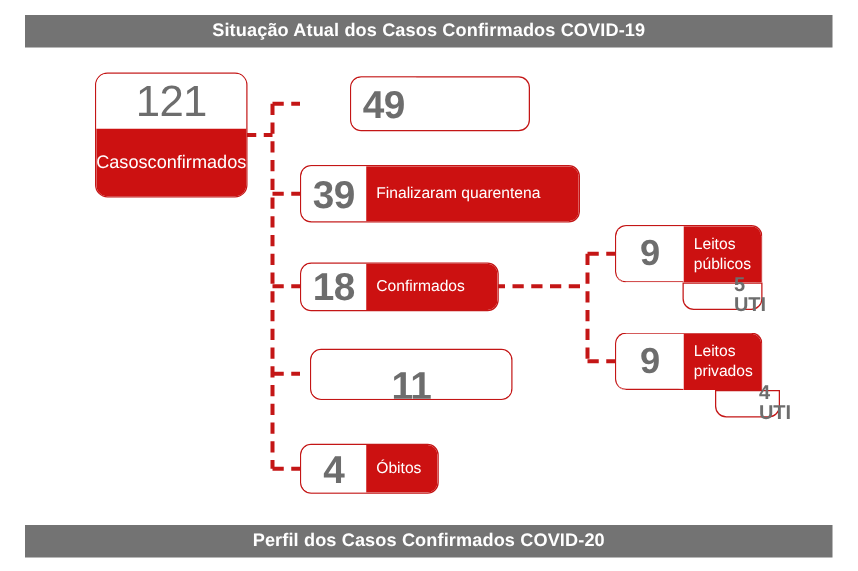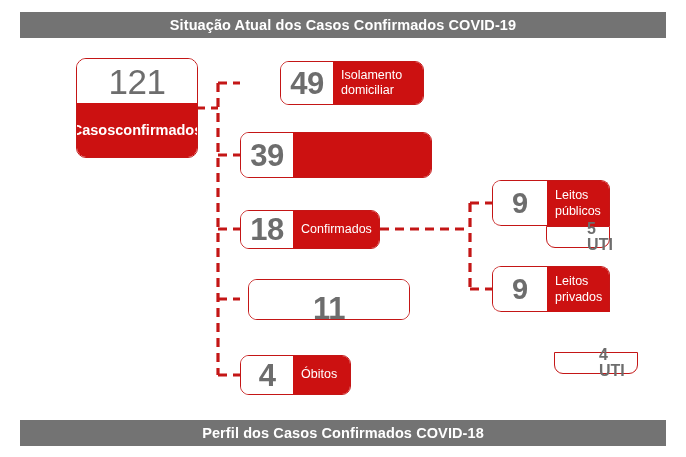--- a/index.html
+++ b/index.html
@@ -76,21 +76,21 @@
     display: flex;
     align-items: center;
     justify-content: center;
     line-height: 1;
   }
   .node-main .label {
     flex: 1 1 auto;
     background: #CC1111;
     color: #ffffff;
     font-size: 14.5px;
-    font-weight: bold;
+    font-weight: normal;
     line-height: 1.25;
     display: flex;
     align-items: center;
     justify-content: center;
     text-align: center;
     padding: 2px 6px;
     box-sizing: border-box;
   }
 
   
@@ -208,33 +208,30 @@
   <div class="node node-main" style="left:76px; top:58px; width:122px; height:100px;">
     <div class="num">121</div>
     <div class="label">
       <span>Casos</span>
       <span>confirmados</span>
     </div>
   </div>
 
   <div class="node node-row" style="left:240px; top:61px; width:144px; height:44px;margin-left:40px;">
     <div class="num" style="flex:0 0 52px;">49</div>
-    <div class="label">
-      <span>Isolamento</span>
-      <span>domiciliar</span>
-    </div>
-  </div>
-
-  <div class="node node-row" style="left:240px; top:132px; width:192px; height:46px;">
+  </div>
+
+  <div class="node node-row" style="left:240px; top:132px; width:224px; height:46px;">
     <div class="num" style="flex:0 0 52px;">39</div>
     <div class="label">
-    </div>
-  </div>
-
-  <div class="node node-row" style="left:240px; top:210px; width:140px; height:39px;">
+      <span>Finalizaram quarentena</span>
+    </div>
+  </div>
+
+  <div class="node node-row" style="left:240px; top:210px; width:159px; height:39px;">
     <div class="num" style="flex:0 0 52px;">18</div>
     <div class="label">
       <span>Confirmados</span>
     </div>
   </div>
 
   <div class="node node-row" style="left:248px; top:279px; width:162px; height:41px;flex-direction:column;">
     <div class="num" style="flex:0 0 56px;">11</div>
   </div>
 
@@ -254,17 +251,17 @@
   </div>
   <div class="uti-chip" style="left:546px; top:226px; width:64px; height:22px;">5 UTI</div>
 
   <div class="node node-bed" style="left:492px; top:266px; width:118px; height:46px;">
     <div class="num" style="flex:0 0 54px;">9</div>
     <div class="label">
       <span>Leitos</span>
       <span>privados</span>
     </div>
   </div>
-  <div class="uti-chip" style="left:554px; top:312px; width:84px; height:22px;margin-top:40px;">4 UTI</div>
-
-  <div class="banner banner-bottom">Perfil dos Casos Confirmados COVID-18</div>
+  <div class="uti-chip" style="left:572px; top:312px; width:52px; height:22px;">4 UTI</div>
+
+  <div class="banner banner-bottom">Perfil dos Casos Confirmados COVID-20</div>
 
 </div>
 
 </body></html>

